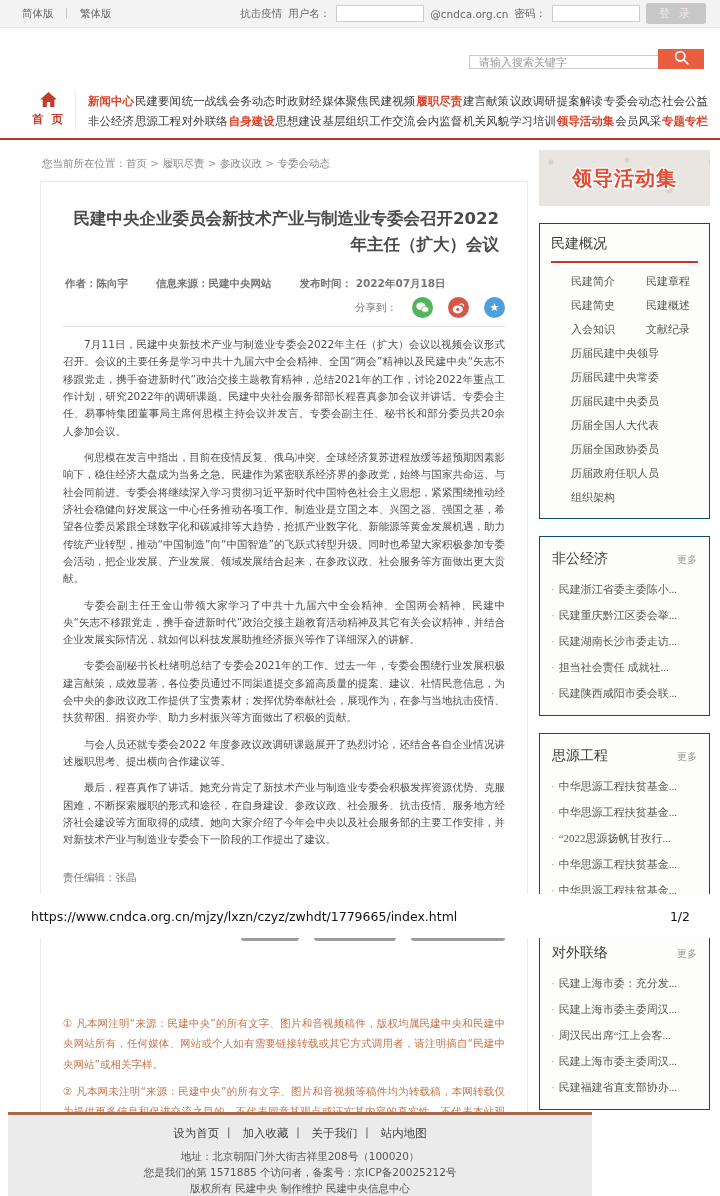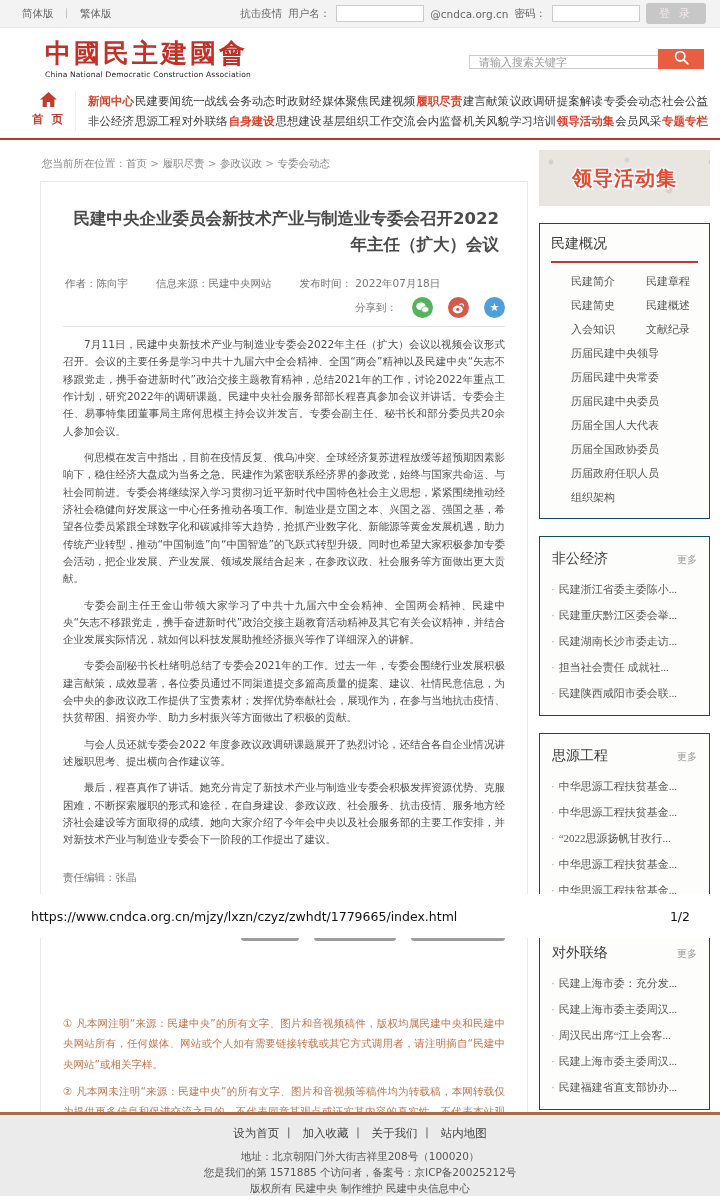--- a/index.html
+++ b/index.html
@@ -40,21 +40,21 @@
   .main-col { width:488px; }
   .side-col { width:171px; display:flex; flex-direction:column; gap:17px; }
 
   .breadcrumb { font-size:10.5px; color:#888; margin:7px 0 10px 2px; }
   .breadcrumb .crumb { color:#888; cursor:pointer; }
   .breadcrumb .crumb + .crumb::before { content:" > "; color:#999; }
 
   .article-box { border:1px solid #e9e9e9; background:#fff; padding:16px 22px 18px; }
   .article-title { font-size:16.5px; font-weight:bold; color:#4a4a4a; text-align:right;
                    line-height:1.55; margin:8px 6px 16px; }
-  .meta-row { display:flex; gap:28px; font-size:10.5px; color:#777; padding:4px 2px 2px; }
+  .meta-row { display:flex; gap:28px; font-size:10.5px; color:#777; padding:4px 2px 2px;font-weight:bold; }
   .share-row { display:flex; justify-content:flex-end; align-items:center; gap:15px;
                font-size:10.5px; color:#777; margin:4px 0 8px; }
   .share-ic { width:21px; height:21px; border-radius:50%; display:flex; align-items:center;
               justify-content:center; cursor:pointer; color:#fff; font-size:11px; }
   .ic-wechat { background:#53b45c; } .ic-weibo { background:#d4594a; } .ic-qzone { background:#4da0dc; }
   .sep { border:none; border-top:1px solid #e2e2e2; margin:8px 0 2px; }
 
   .article-body p { font-size:10.5px; color:#4e4e4e; line-height:1.65; text-indent:2em;
                     text-align:justify; margin:9px 0; }
   .editor-line { text-align:left; font-size:10.5px; color:#777; margin:22px 2px 14px 0; }
@@ -89,21 +89,21 @@
   .s-item { display:flex; font-size:11px; color:#555; line-height:26px; white-space:nowrap;
             overflow:hidden; cursor:pointer; }
   .s-item .dot { color:#999; margin-right:4px; }
 
   
   .url-strip { position:absolute; left:0; top:894px; width:720px; height:44px; background:#fff;
                display:flex; align-items:center; justify-content:space-between; padding:0 30px 0 31px;
                font-size:12.5px; color:#111; z-index:6; }
 
   
-  .footer { position:absolute; left:0; top:1112px; width:720px; height:84px; background:#ebebeb;
+  .footer { position:absolute; left:8px; top:1112px; width:584px; height:84px; background:#ebebeb;
             border-top:3px solid #a96a47; text-align:center; }
   .footer-links { margin-top:11px; font-size:11.5px; color:#444; }
   .flink { color:#444; cursor:pointer; }
   .flink + .flink::before { content:"丨 "; color:#555; margin:0 4px; cursor:default; }
   .footer-line { font-size:10.5px; color:#555; line-height:16px; }
   .footer-line.first { margin-top:7px; }
 </style>
 </head>
 <body>
 
@@ -118,24 +118,20 @@
       <span>用户名：</span>
       <input class="tb-input" type="text" style="">
       <span>@cndca.org.cn</span>
       <span>密码：</span>
       <input class="tb-input" type="password" style="">
       <button class="tb-login">登 录</button>
     </div>
   </div>
 
   <div class="header">
-    <div>
-      <div class="logo-cn">中國民主建國會</div>
-      <div class="logo-en">China National Democratic Construction Association</div>
-    </div>
     <div class="search">
       <input type="text" placeholder="请输入搜索关键字" style="">
       <button class="search-btn">
         <span>
           <svg width="17" height="17" viewBox="0 0 20 20">
               <circle cx="8.5" cy="8.5" r="5.5" fill="none" stroke="#fff" stroke-width="2"></circle>
               <line x1="12.7" y1="12.7" x2="17.5" y2="17.5" stroke="#fff" stroke-width="2" stroke-linecap="round"></line>
             </svg>
         </span>
       </button>

